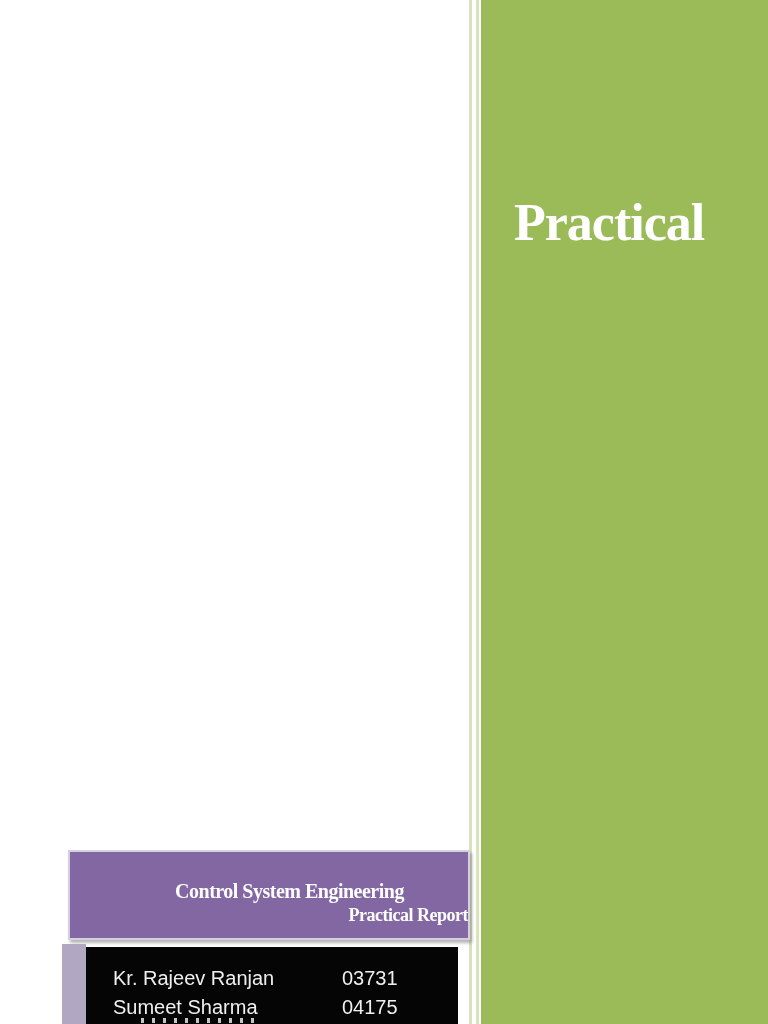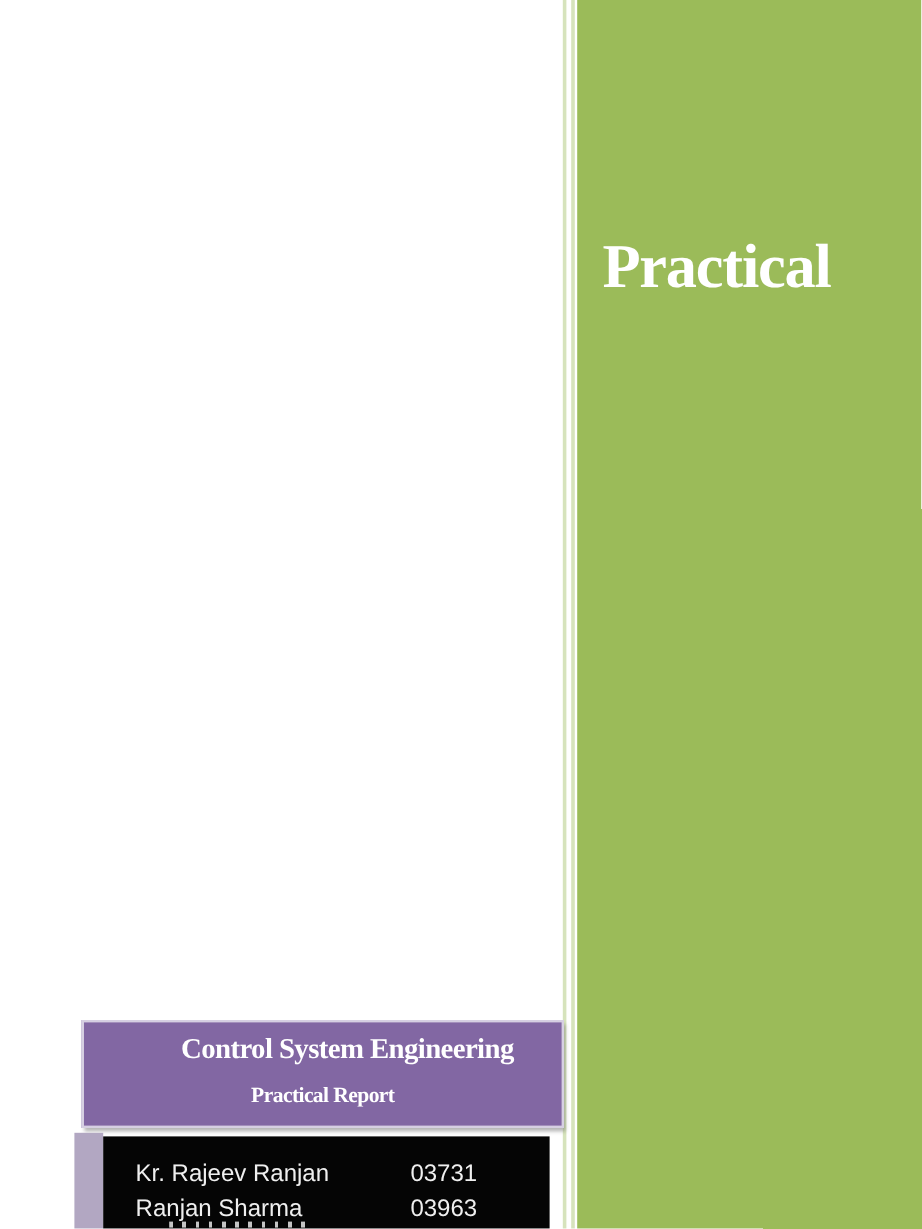--- a/index.html
+++ b/index.html
@@ -25,21 +25,21 @@
     background: var(--stripe-green, #d6e3bc);
   }
   .pinstripe-1 { left: 469px; }
   .pinstripe-2 { left: 476px; }
 
   
   .eyebrow {
     position: absolute;
     left: 481px; top: 197px;
     width: 287px;
-    padding-left: 21px;
+    padding-left: 33px;
     box-sizing: border-box;
     font-weight: bold;
     font-size: 52px;
     letter-spacing: -1px;
     line-height: 1;
     color: var(--text-white, #ffffff);
   }
 
   
   .title-banner {
@@ -66,33 +66,34 @@
     left: 68px; top: 850px;
     width: 402px; height: 90px;
     box-sizing: border-box;
     background: var(--box-purple, #8267a3);
     border: 2px solid var(--box-purple-border, #d6cfe2);
     box-shadow: 2px 3px 3px rgba(90,90,90,0.45);
     text-align: center;
     color: var(--text-white, #ffffff);
   }
   .course-name {
-    margin-top: 9px;
+    margin-top: 27px;
     font-weight: bold;
-    font-size: 24px;
+    font-size: 20px;
     letter-spacing: -0.5px;
     line-height: 1.2;
     padding-left: 41px;
   }
   .course-subtitle {
-    margin-top: 13px;
+    margin-top: 3px;
     font-weight: bold;
     font-size: 18px;
     letter-spacing: -0.5px;
     line-height: 1.1;
+    text-align: right;
   }
 
   
   .accent-strip {
     position: absolute;
     left: 62px; top: 944px;
     width: 24px; height: 80px;
     background: var(--strip-lavender, #b2a7c2);
   }
 
@@ -147,19 +148,19 @@
   </div>
 
   <div class="accent-strip"></div>
 
   <div class="roster-box">
     <div class="roster-row">
       <span class="roster-name">Kr. Rajeev Ranjan</span>
       <span class="roster-roll">03731</span>
     </div>
     <div class="roster-row">
-      <span class="roster-name">Ranjan Sharma</span>
-      <span class="roster-roll">03963</span>
+      <span class="roster-name">Sumeet Sharma</span>
+      <span class="roster-roll">04175</span>
     </div>
     <div class="clipped-fragments"></div>
   </div>
 
 </div>
 
 </body></html>

